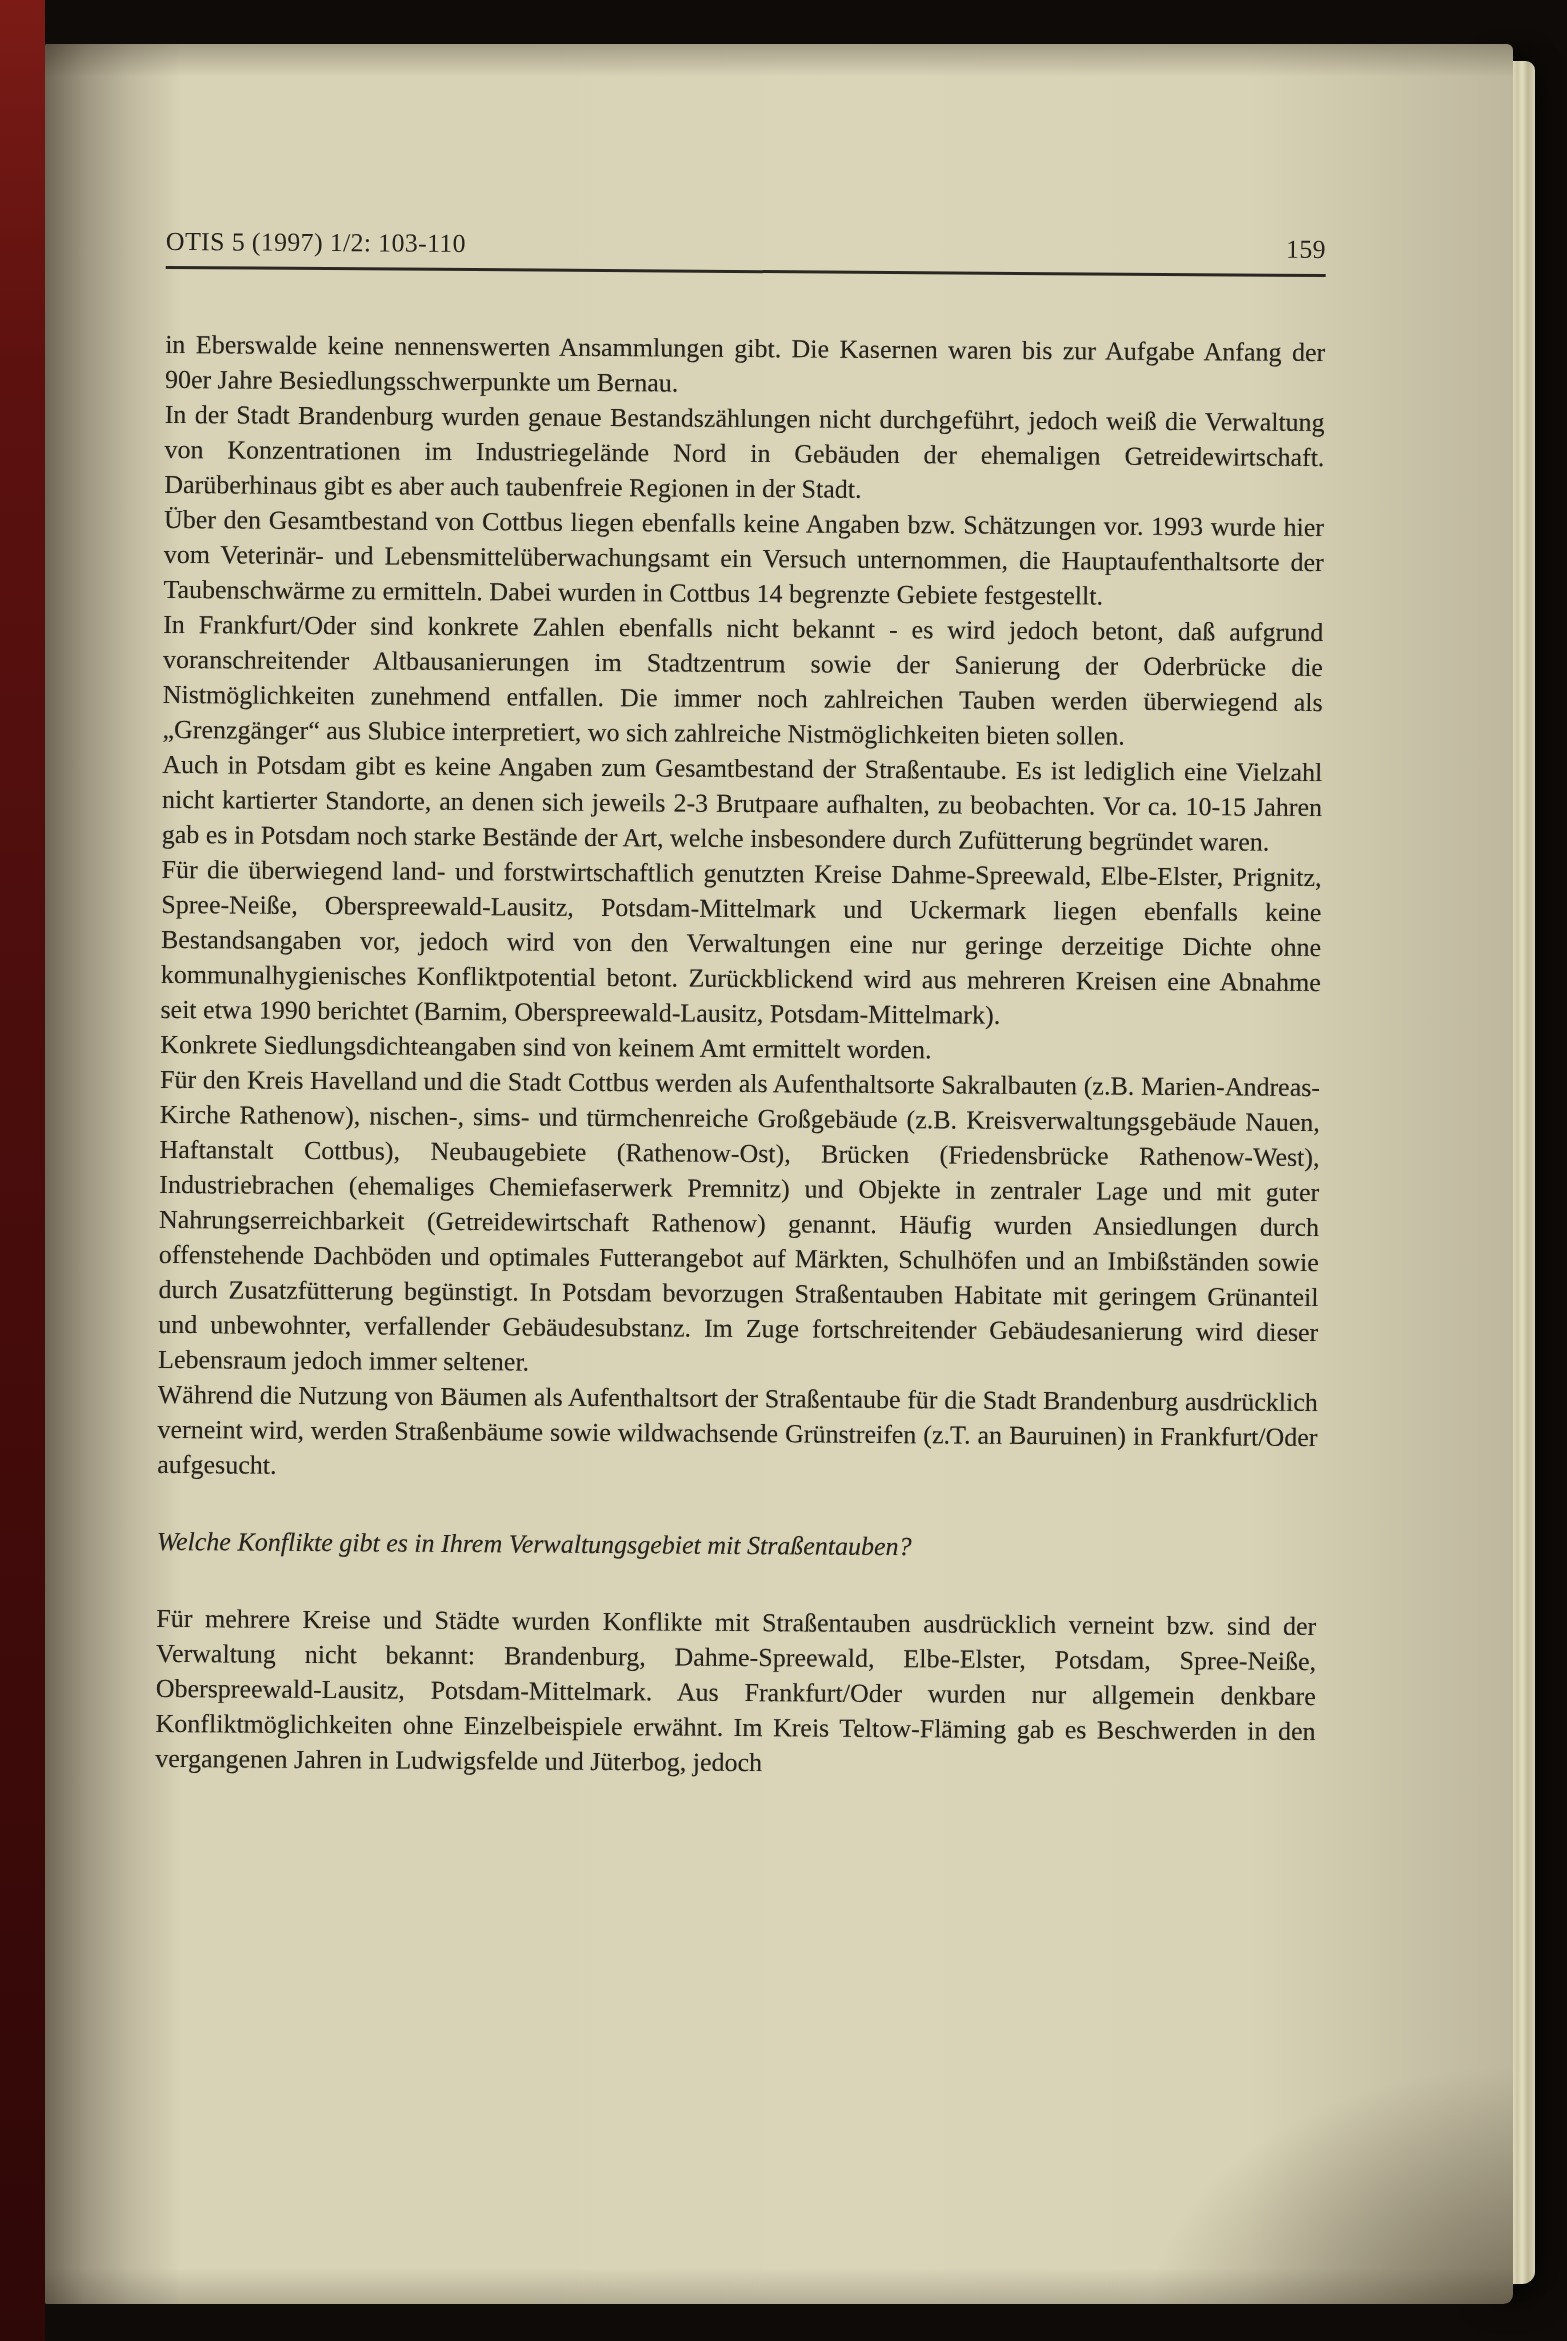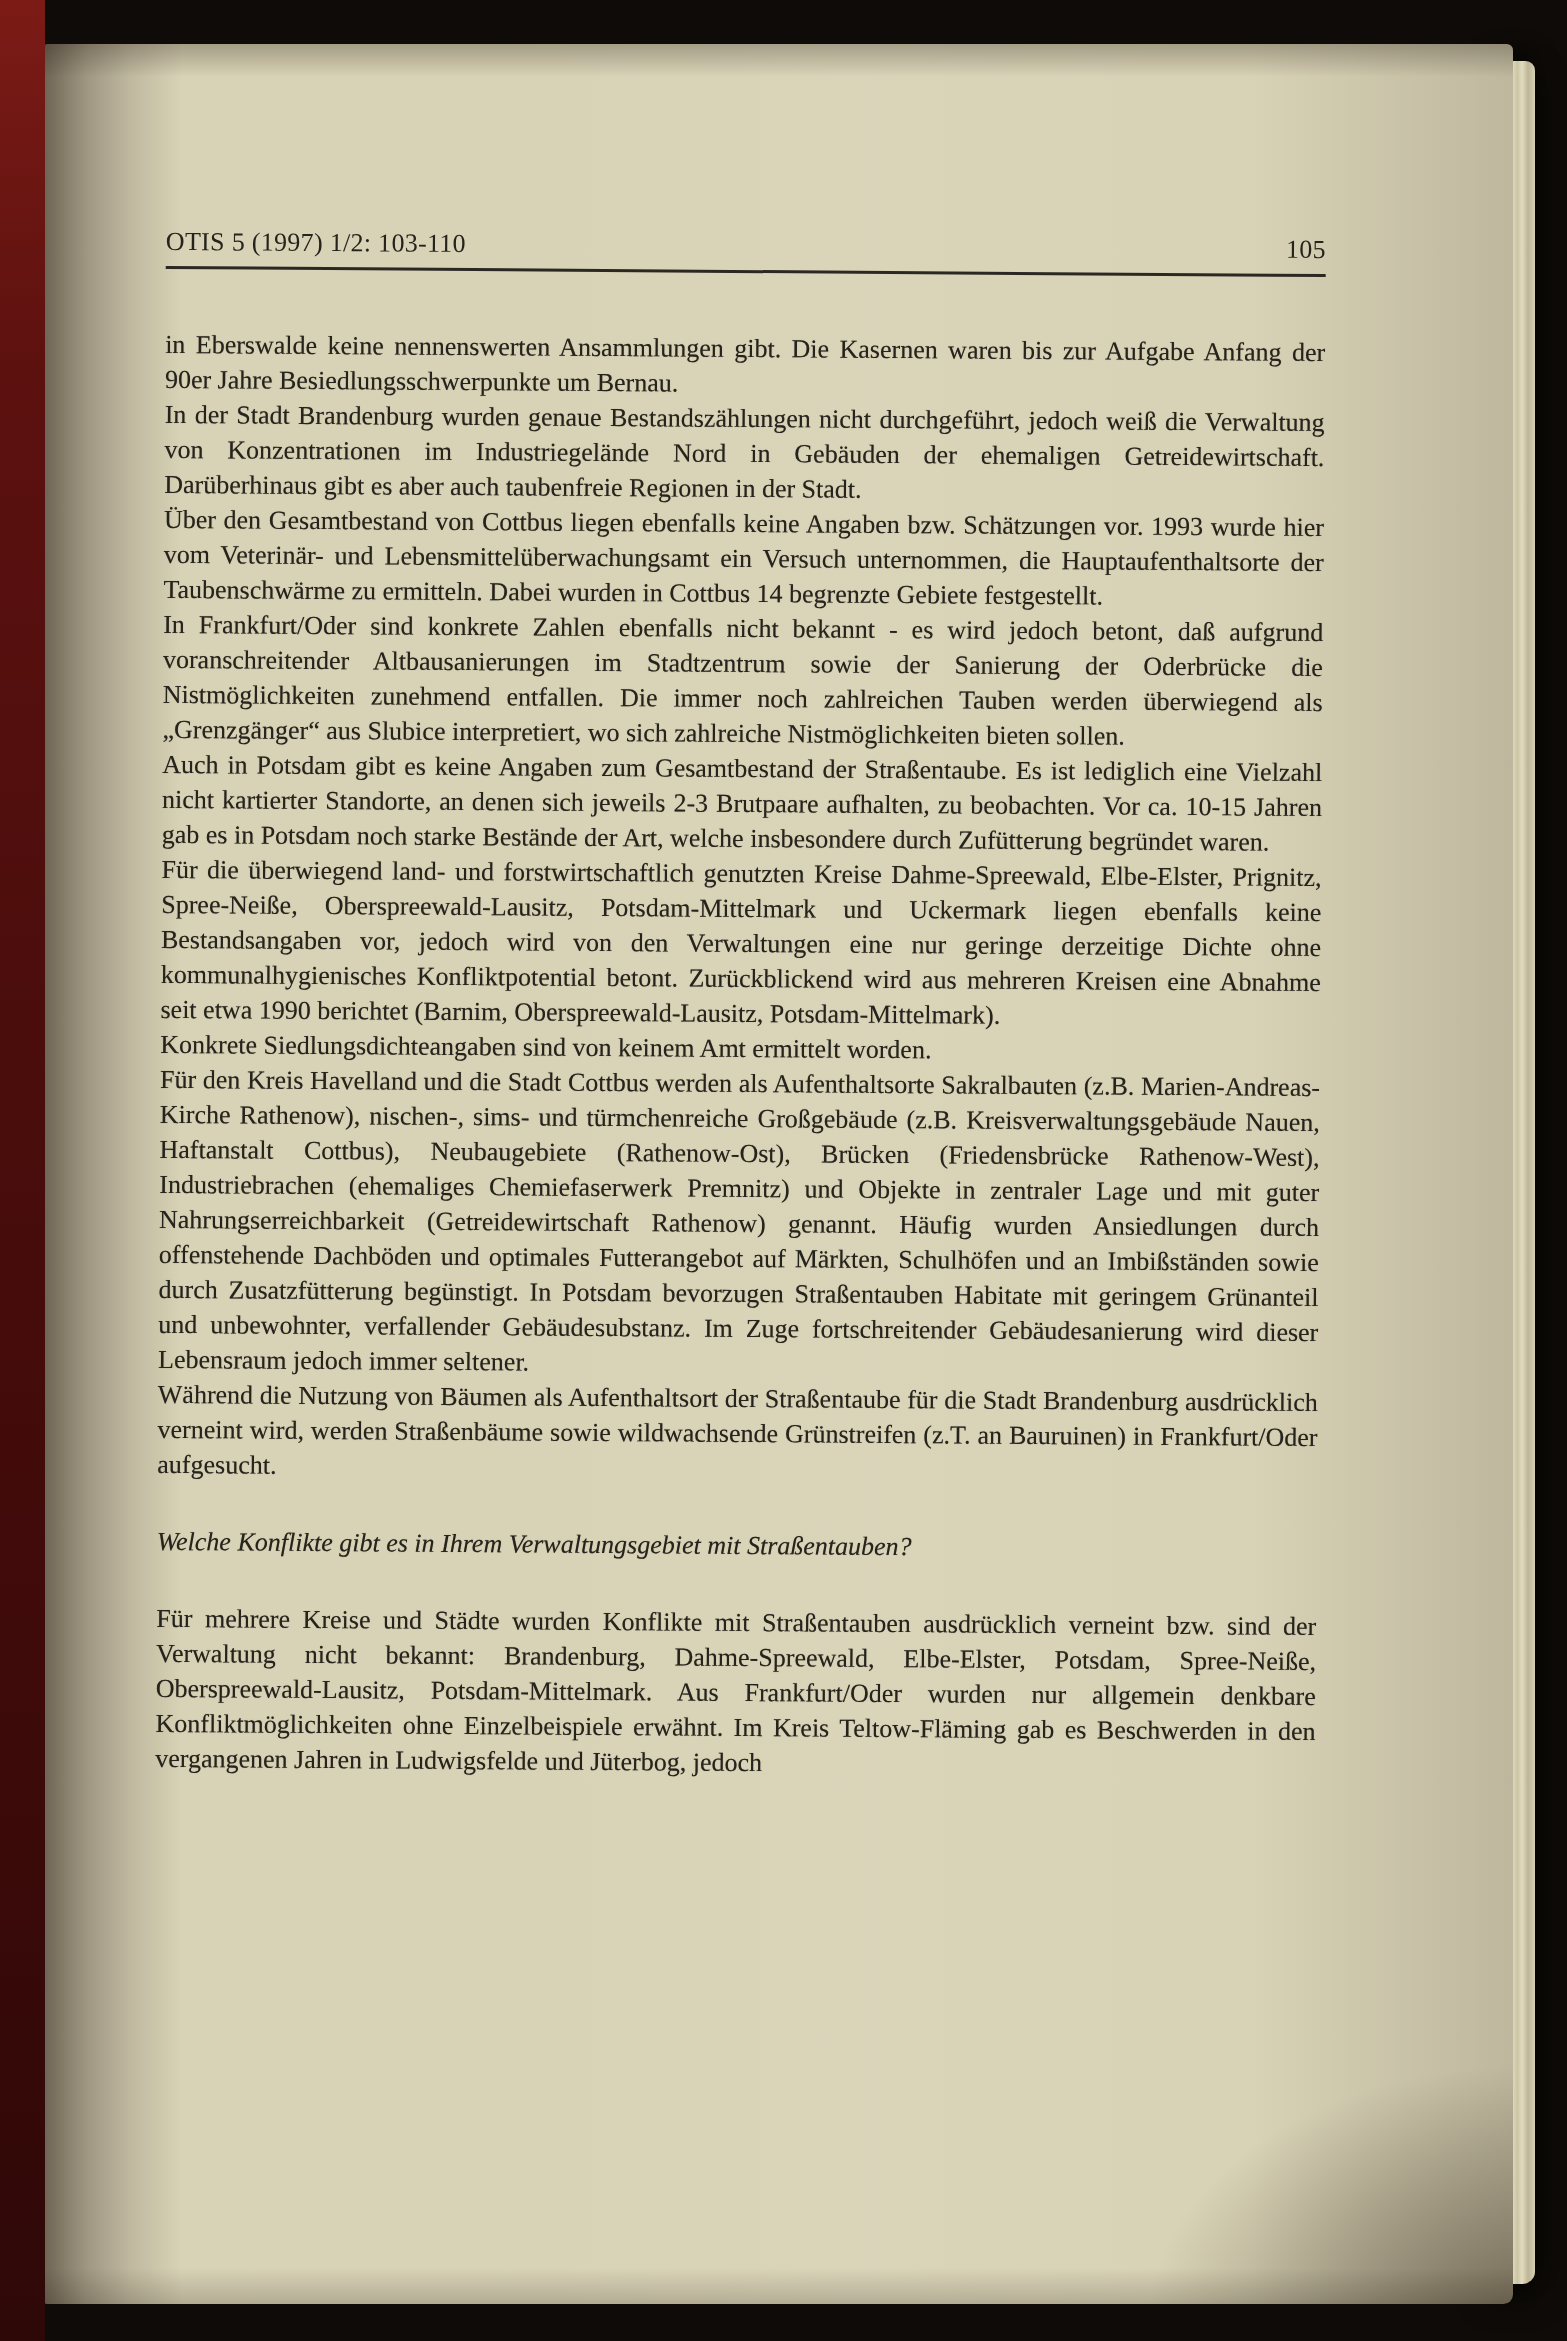--- a/index.html
+++ b/index.html
@@ -87,21 +87,21 @@
 
   <div class="spine"></div>
 
   <div class="page-stack"></div>
 
   <div class="page">
     <div class="page-inner">
 
       <div class="running-head">
         <span class="citation">OTIS 5 (1997) 1/2: 103-110</span>
-        <span class="pagenum">105</span>
+        <span class="pagenum">159</span>
       </div>
 
       <div class="head-rule"></div>
 
       <div class="body-text">
         <p>in Eberswalde keine nennenswerten Ansammlungen gibt. Die Kasernen waren bis zur Aufgabe Anfang der 90er Jahre Besiedlungsschwerpunkte um Bernau.</p>
         <p>In der Stadt Brandenburg wurden genaue Bestandszählungen nicht durchgeführt, jedoch weiß die Verwaltung von Konzentrationen im Industriegelände Nord in Gebäuden der ehemaligen Getreidewirtschaft. Darüberhinaus gibt es aber auch taubenfreie Regionen in der Stadt.</p>
         <p>Über den Gesamtbestand von Cottbus liegen ebenfalls keine Angaben bzw. Schätzungen vor. 1993 wurde hier vom Veterinär- und Lebensmittelüberwachungsamt ein Versuch unternommen, die Hauptaufenthaltsorte der Taubenschwärme zu ermitteln. Dabei wurden in Cottbus 14 begrenzte Gebiete festgestellt.</p>
         <p>In Frankfurt/Oder sind konkrete Zahlen ebenfalls nicht bekannt - es wird jedoch betont, daß aufgrund voranschreitender Altbausanierungen im Stadtzentrum sowie der Sanierung der Oderbrücke die Nistmöglichkeiten zunehmend entfallen. Die immer noch zahlreichen Tauben werden überwiegend als „Grenzgänger“ aus Slubice interpretiert, wo sich zahlreiche Nistmöglichkeiten bieten sollen.</p>
         <p>Auch in Potsdam gibt es keine Angaben zum Gesamtbestand der Straßentaube. Es ist lediglich eine Vielzahl nicht kartierter Standorte, an denen sich jeweils 2-3 Brutpaare aufhalten, zu beobachten. Vor ca. 10-15 Jahren gab es in Potsdam noch starke Bestände der Art, welche insbesondere durch Zufütterung begründet waren.</p>

